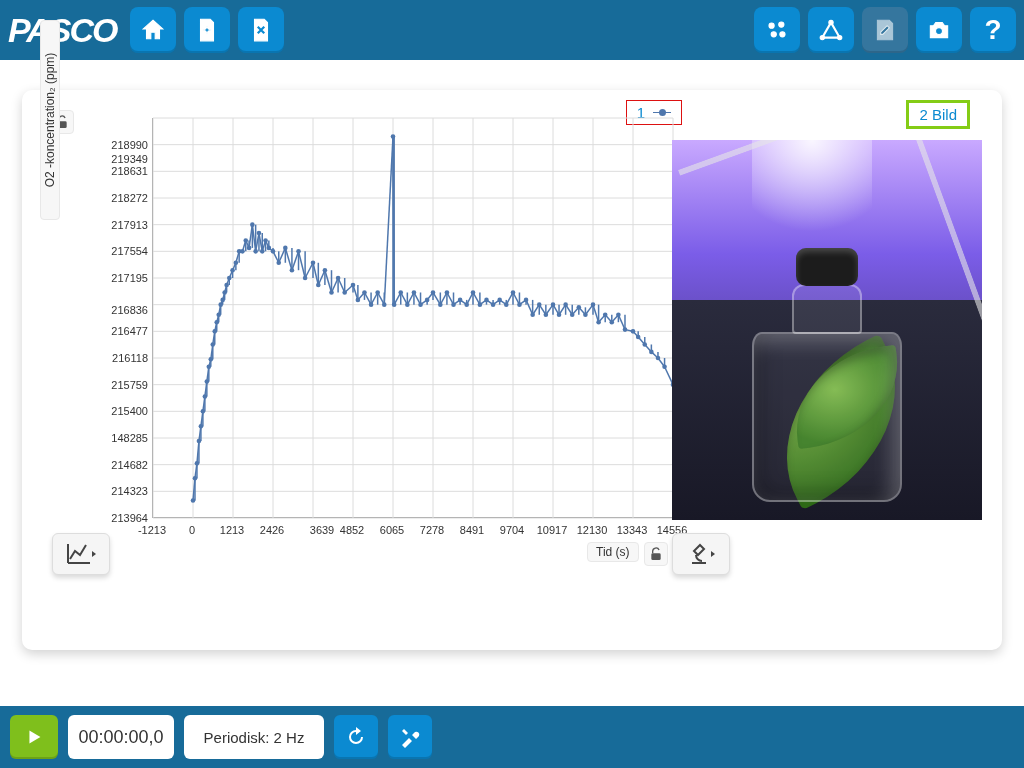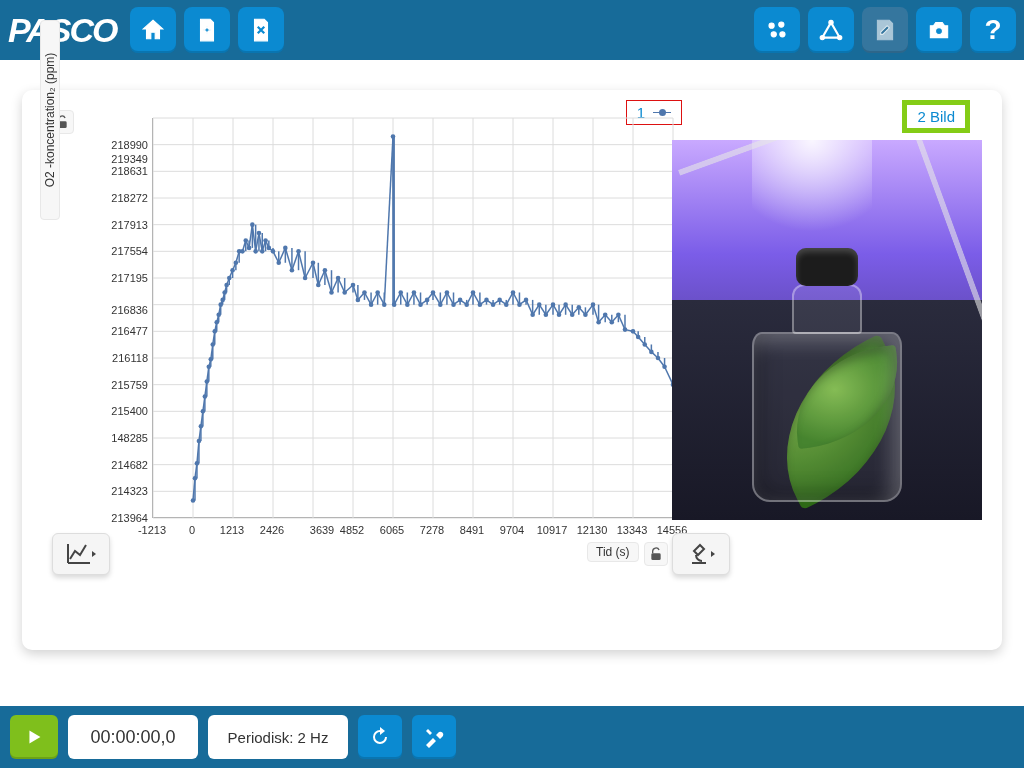--- a/index.html
+++ b/index.html
@@ -31,40 +31,40 @@
   .plot-area { position: absolute; left: 110px; top: 18px; width: 520px; height: 400px; border-left: 1.5px solid #8c8c8c; border-bottom: 1.5px solid #8c8c8c; }
   .grid line { stroke: #dcdcdc; stroke-width: 1; }
 
   .ytick { position: absolute; font-size: 11px; color: #333; right: 534px; text-align: right; width: 100px; }
   .xtick { position: absolute; font-size: 11px; color: #333; top: 424px; text-align: left; transform: translateX(-50%); }
 
   .graph-tool-btn { position: absolute; left: 10px; bottom: 15px; width: 58px; height: 42px; border-radius: 6px; background: #f5f5f5; border:1px solid #ddd; box-shadow: 0 3px 5px rgba(0,0,0,0.15); display:flex; align-items:center; justify-content:center; cursor:pointer; }
 
   
   .image-panel { position: absolute; right: 20px; top: 10px; width: 310px; height: 490px; display:flex; flex-direction:column; }
-  .img-legend-box { position:absolute; right: 12px; top: 0; border: 5px solid #84cc16; padding: 3px 10px; font-size:15px; color:#0b8ad1; background:#fff; }
+  .img-legend-box { position:absolute; right: 12px; top: 0; border: 3px solid #84cc16; padding: 3px 10px; font-size:15px; color:#0b8ad1; background:#fff; }
   .photo { position:absolute; top: 40px; right: 0; width: 310px; height: 380px; overflow:hidden; background: linear-gradient(180deg, #c9a9ff 0%, #7b5de8 30%, #20173a 100%); }
   
   .surface { position:absolute; bottom:0; width:100%; height:58%; background: linear-gradient(180deg, #2a2b3d 0%, #181826 100%); }
   .bottle { position:absolute; left: 80px; bottom: 18px; width: 150px; height: 250px; }
   .bottle-body { position:absolute; bottom:0; width:100%; height:170px; border-radius: 10px 10px 18px 18px / 14px 14px 18px 18px; background: rgba(255,255,255,0.06); border: 2px solid rgba(255,255,255,0.35); box-shadow: inset -8px 8px 20px rgba(255,255,255,0.25), inset 8px -8px 20px rgba(0,0,0,0.25); }
   .bottle-neck { position:absolute; bottom:168px; left: 40px; width: 70px; height: 50px; border-radius: 12px 12px 4px 4px; background: rgba(255,255,255,0.08); border: 2px solid rgba(255,255,255,0.35); }
   .bottle-cap { position:absolute; bottom:216px; left: 44px; width: 62px; height: 38px; border-radius: 10px; background: #1c1c1c; box-shadow: inset 0 4px 6px rgba(255,255,255,0.2); }
   .leaf { position:absolute; bottom: 20px; left: 14px; width: 150px; height: 120px; background: radial-gradient(ellipse at 30% 30%, #69a23a 0%, #2e6b17 70%); border-radius: 90% 4% 90% 4%; transform: rotate(-28deg); box-shadow: inset -6px 6px 10px rgba(0,0,0,0.3); }
   .leaf2 { position:absolute; bottom: 60px; left: 40px; width: 110px; height: 90px; background: radial-gradient(ellipse at 40% 40%, #7eb84b 0%, #3b7d22 70%); border-radius: 90% 4% 90% 4%; transform: rotate(-8deg); box-shadow: inset -6px 6px 10px rgba(0,0,0,0.3);}
   .tube { position:absolute; top: -20px; right: 20px; width: 240px; height: 300px; border-top: 6px solid rgba(230,230,230,0.6); border-right: 6px solid rgba(230,230,230,0.6); border-radius: 0 0 0 200px; transform: rotate(-20deg); pointer-events:none;}
   .glare { position:absolute; top:0; left: 80px; width: 120px; height: 140px; background: radial-gradient(circle at 50% 0%, rgba(255,255,255,0.9) 0%, rgba(255,255,255,0) 60%); pointer-events:none;}
 
   .image-tool-btn { position: absolute; left: 0px; bottom: 15px; width: 58px; height: 42px; border-radius: 6px; background: #f5f5f5; border:1px solid #ddd; box-shadow: 0 3px 5px rgba(0,0,0,0.15); display:flex; align-items:center; justify-content:center; cursor:pointer; }
 
   
   .bottombar { position: absolute; bottom: 0; width: 100%; height: 62px; background: #176b99; display:flex; align-items:center; padding: 0 10px; gap: 10px; }
   .play-btn { width: 48px; height: 44px; border-radius: 6px; background: #7fbf1c; display:flex; align-items:center; justify-content:center; cursor:pointer; box-shadow: inset 0 -2px 0 rgba(0,0,0,0.15);}
   .readout { height: 44px; background: #fff; border-radius: 6px; display:flex; align-items:center; justify-content:center; font-size: 18px; color: #333; padding: 0 14px; }
-  .readout.time { width: 130px; }
+  .readout.time { width: 106px; }
   .readout.mode { width: 140px; font-size: 15px; }
   .bb-btn { width: 44px; height: 44px; border-radius: 6px; background: #0b8ad1; display:flex; align-items:center; justify-content:center; cursor:pointer; box-shadow: inset 0 -2px 0 rgba(0,0,0,0.15);}
   .bb-btn svg, .play-btn svg { fill:#fff; }
   .bb-spacer { flex: 1; }
   .page-nav { display:flex; align-items:stretch; height:44px; border-radius:6px; overflow:hidden; background:#0b8ad1; }
   .page-nav .arrow { width:46px; display:flex; align-items:center; justify-content:center; cursor:pointer; }
   .page-nav .title { min-width: 200px; padding: 0 14px; display:flex; align-items:center; justify-content:center; color:#fff; font-size:16px; border-left:1px solid rgba(255,255,255,0.2); border-right:1px solid rgba(255,255,255,0.2); }
 </style>
 </head>
 <body>

